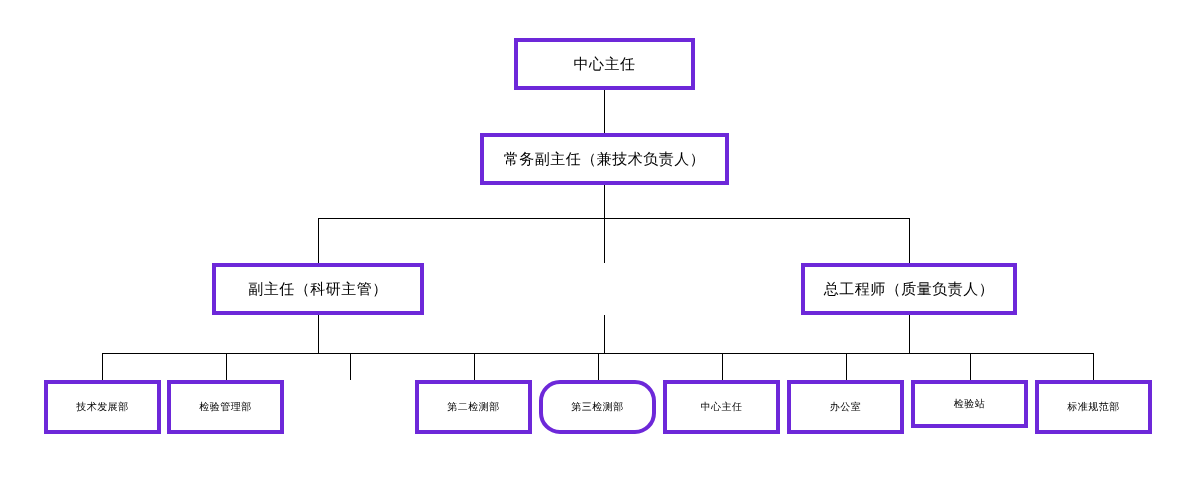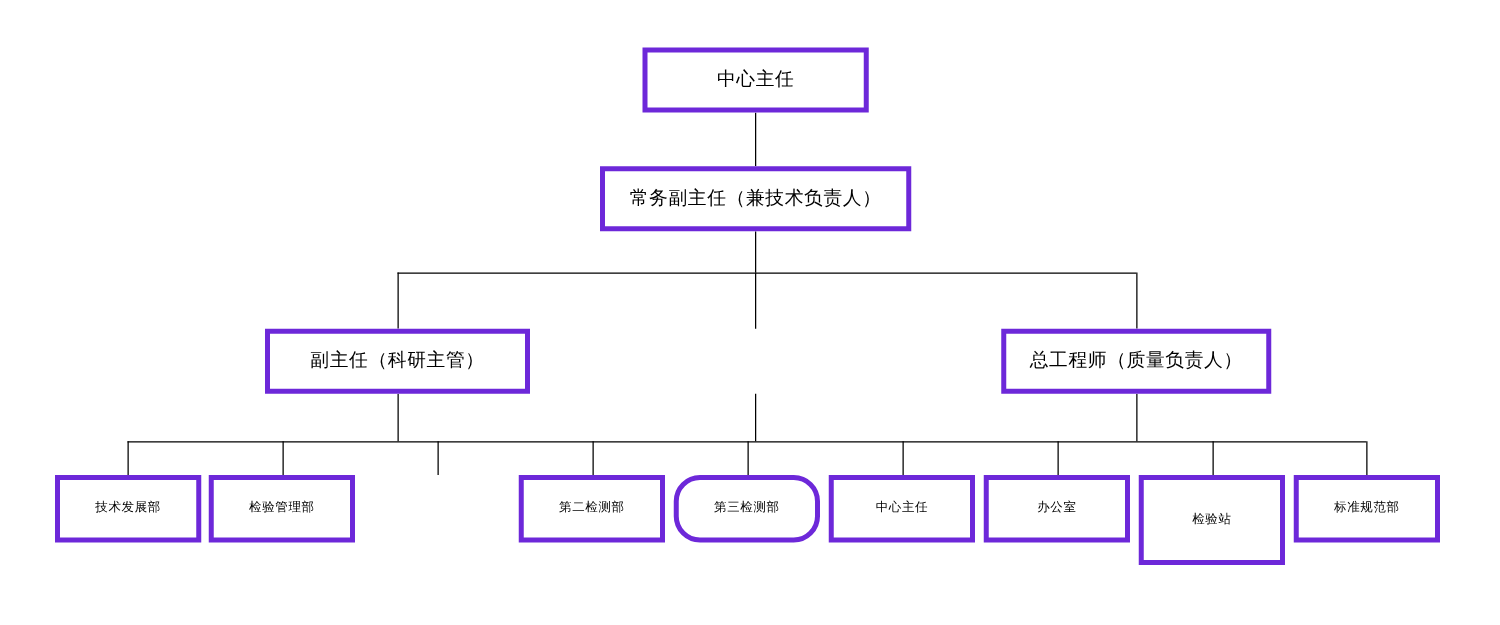--- a/index.html
+++ b/index.html
@@ -96,20 +96,20 @@
   </div>
   <div class="node level-3" style="left:539px; top:380px; width:117px; height:54px;border-radius:21px;">
     <span>第三检测部</span>
   </div>
   <div class="node level-3" style="left:663px; top:380px; width:117px; height:54px;">
     <span>中心主任</span>
   </div>
   <div class="node level-3" style="left:787px; top:380px; width:117px; height:54px;">
     <span>办公室</span>
   </div>
-  <div class="node level-3" style="left:911px; top:380px; width:117px; height:72px;">
+  <div class="node level-3" style="left:911px; top:380px; width:117px; height:48px;">
     <span>检验站</span>
   </div>
   <div class="node level-3" style="left:1035px; top:380px; width:117px; height:54px;text-align:center;">
     <span>标准规范部</span>
   </div>
 
 </div>
 
 </body></html>

